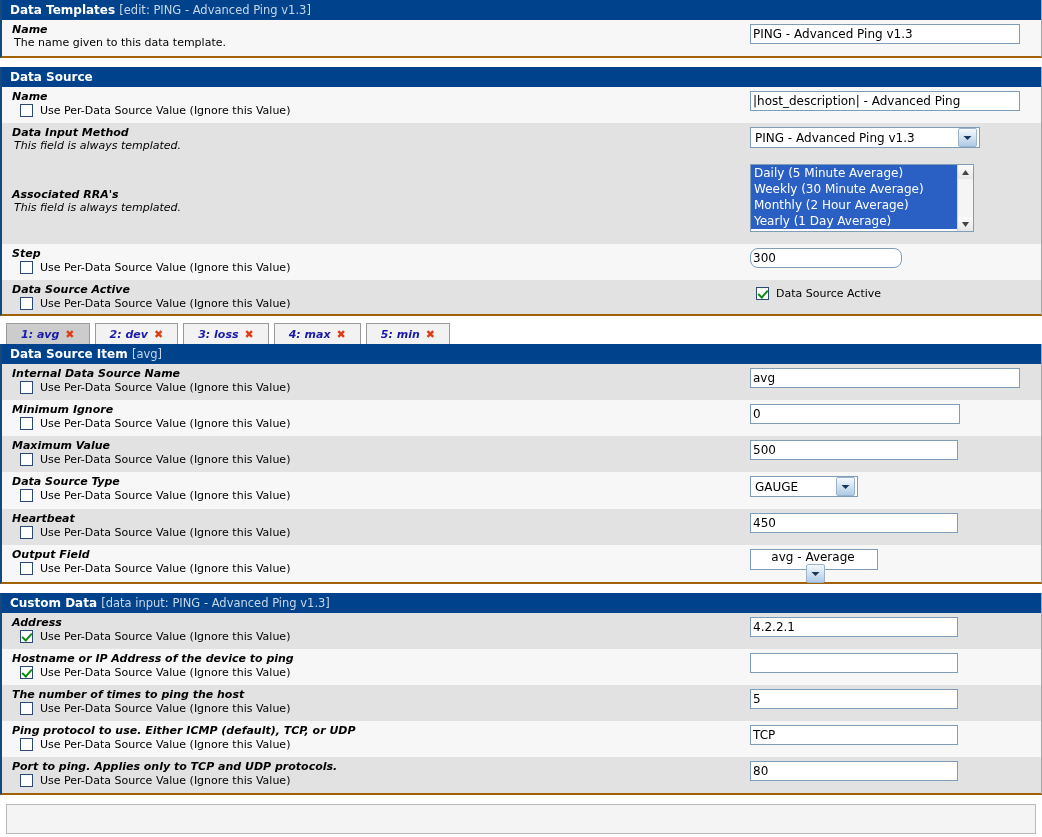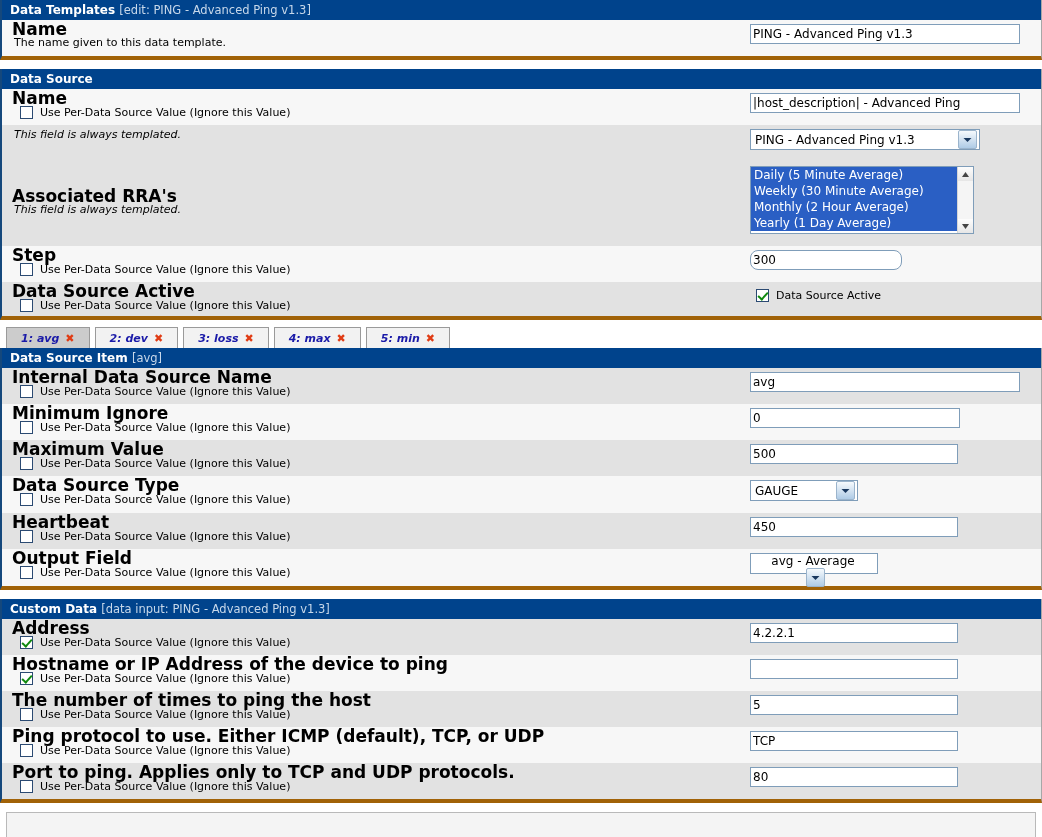--- a/index.html
+++ b/index.html
@@ -16,21 +16,21 @@
     color: #000000;
     overflow: hidden;
   }
 
   .page { width: 1042px; }
 
   
   .section {
     border-left: 2px solid #15487c;
     border-right: 1px solid #a7a7a7;
-    border-bottom: 4px solid #a16207;
+    border-bottom: 2px solid #a16207;
     background: #f4f4f4;
     margin: 0;
   }
 
   .sec-header {
     background: #00438c;
     color: #ffffff;
     font-weight: bold;
     font-size: 12px;
     padding: 3px 0 3px 8px;
@@ -61,24 +61,25 @@
     flex: 1;
     box-sizing: border-box;
     padding: 4px 10px 12px 4px;
     display: flex;
     align-items: flex-start;
   }
   .cell-field.center { align-items: center; }
 
   .lbl-title {
     font-weight: bold;
-    font-size: 17px;
+    font-size: 11px;
     line-height: 13px;
     color: #000;
     display: block;
+    font-style: italic;
   }
   .lbl-desc {
     font-size: 11px;
     line-height: 14px;
     color: #000;
     display: block;
     padding-left: 2px;
   }
   .lbl-desc.italic { font-style: italic; }
 
@@ -283,20 +284,21 @@
           <span class="cb-text">Use Per-Data Source Value (Ignore this Value)</span>
         </div>
       </div>
       <div class="cell-field">
         <input class="tbox w270" type="text" value="|host_description| - Advanced Ping" style="">
       </div>
     </div>
 
     <div class="row alt">
       <div class="cell-label">
+        <span class="lbl-title">Data Input Method</span>
         <span class="lbl-desc italic">This field is always templated.</span>
       </div>
       <div class="cell-field">
         <div class="sel w230">
           <span class="sel-val">PING - Advanced Ping v1.3</span>
           <span class="sel-btn">
             <svg width="9" height="6" viewBox="0 0 9 6">
                 <path d="M0.5 1 L4.5 5 L8.5 1 Z" fill="#18375e"></path>
               </svg>
           </span>

